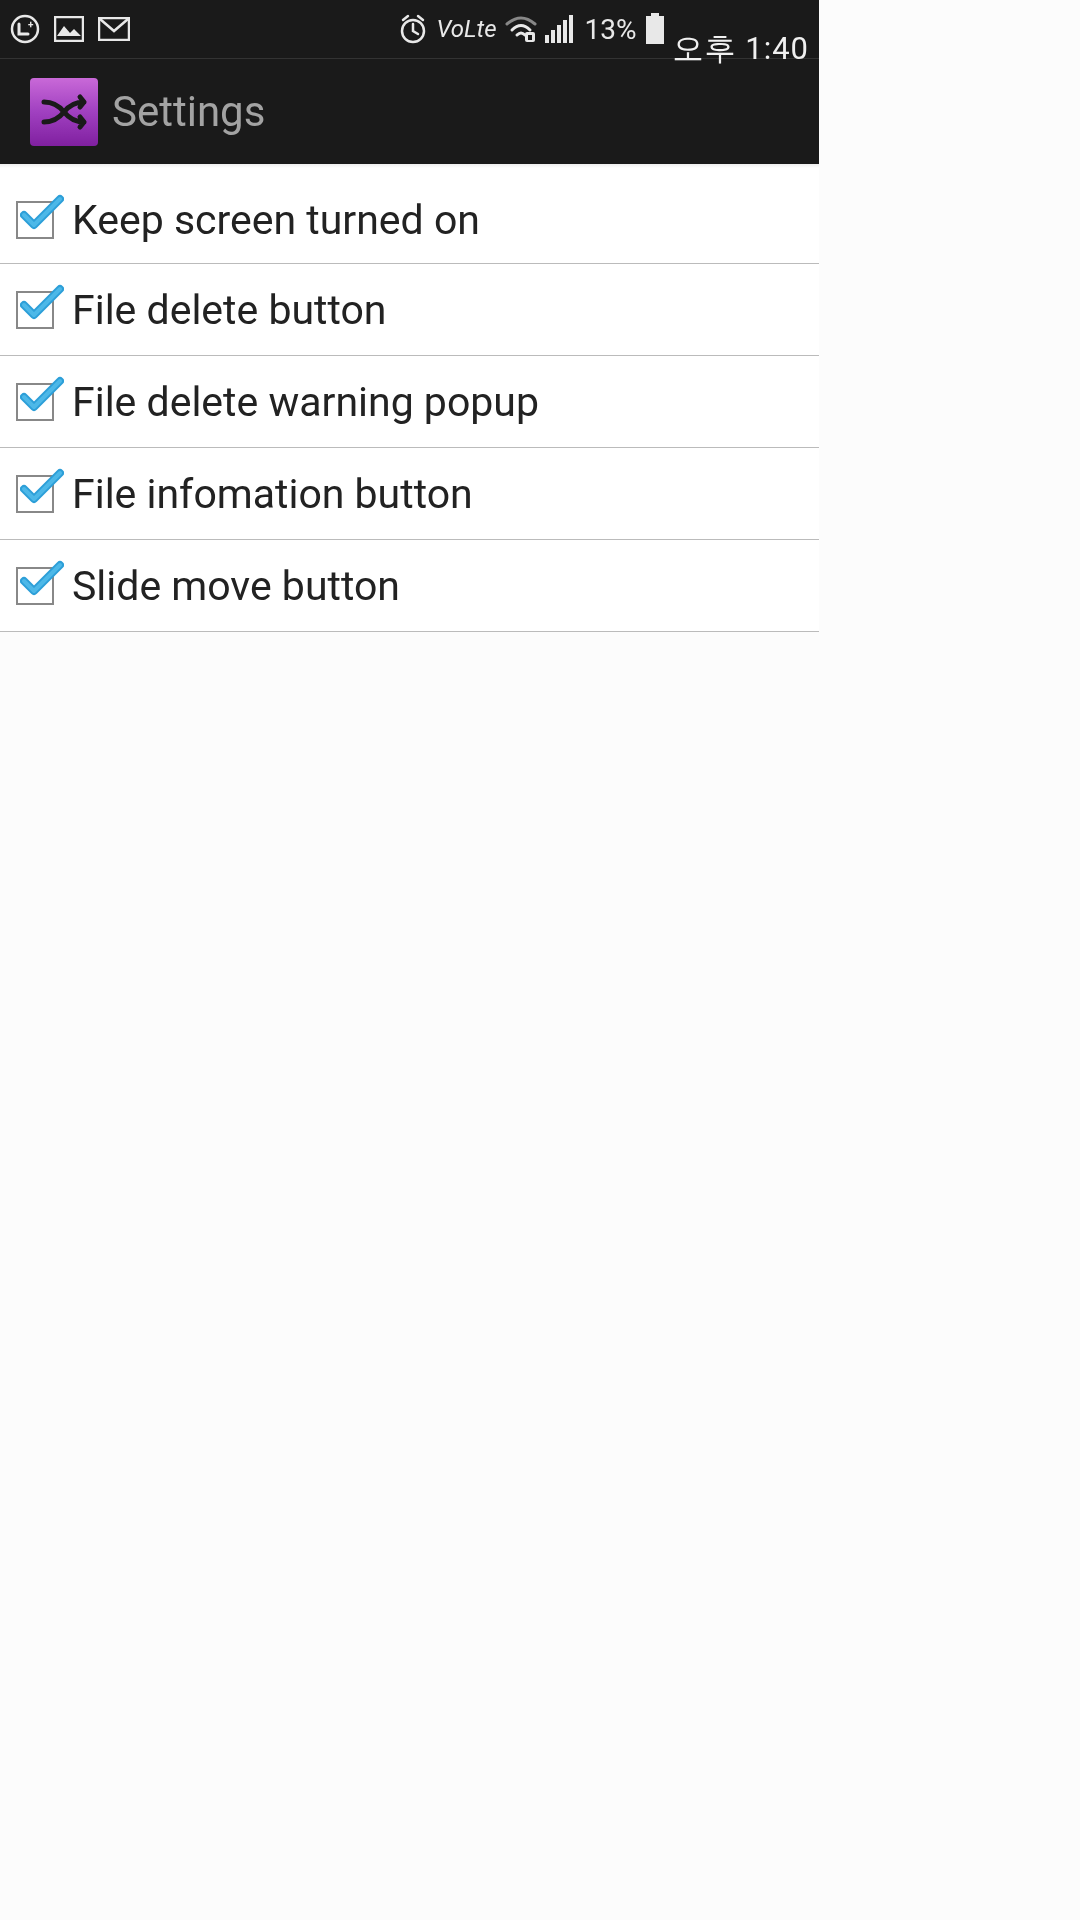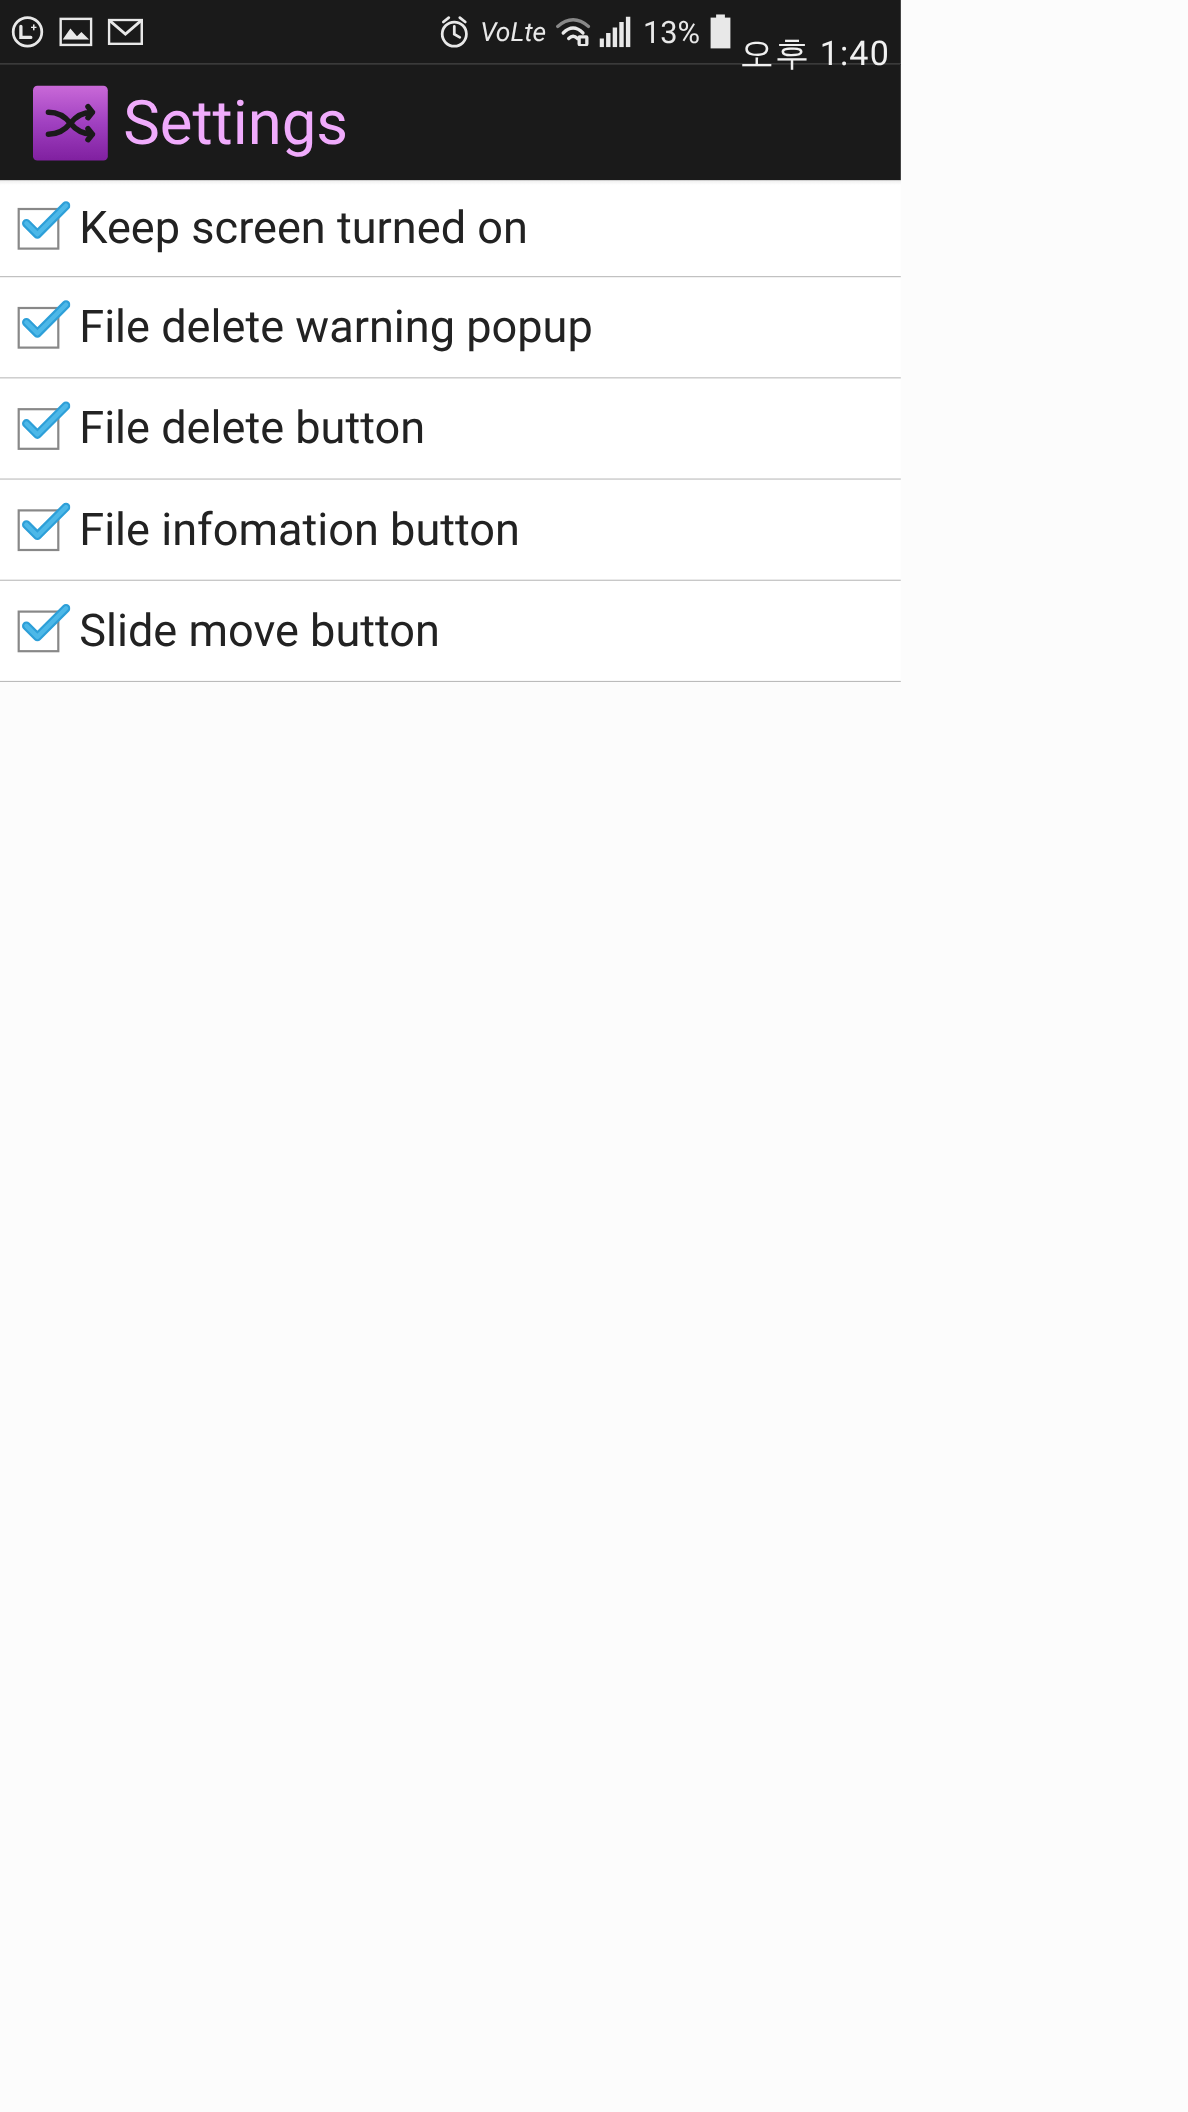--- a/index.html
+++ b/index.html
@@ -63,27 +63,27 @@
       width: 68px;
       height: 68px;
       background: linear-gradient(180deg, #c969d8 0%, #a040c0 50%, #8020a0 100%);
       border-radius: 4px;
       display: flex;
       align-items: center;
       justify-content: center;
       margin-right: 14px;
     }
     .app-title {
-      color: #f0abfc;
-      font-size: 56px;
+      color: #a3a3a3;
+      font-size: 42px;
       font-weight: 400;
     }
     .content {
       background: linear-gradient(180deg, #eeeeee 0%, #ffffff 4px, #ffffff 100%);
-      padding-top: 0;
+      padding-top: 12px;
     }
     .setting-row {
       display: flex;
       align-items: center;
       height: 92px;
       padding-left: 16px;
       border-bottom: 1px solid #bbb;
       cursor: pointer;
     }
     .setting-row:first-child {
@@ -203,38 +203,38 @@
     </div>
     <span class="setting-label">Keep screen turned on</span>
   </div>
   <div class="setting-row">
     <div class="checkbox checked">
       <svg class="checkmark-svg" viewBox="0 0 44 44">
         <path d="M 4 22 L 14 32 L 40 6" fill="none" stroke="#2d9fd8" stroke-width="8" stroke-linecap="round" stroke-linejoin="round"></path>
         <path d="M 4 22 L 14 32 L 40 6" fill="none" stroke="#4db8e8" stroke-width="4" stroke-linecap="round" stroke-linejoin="round"></path>
       </svg>
     </div>
+    <span class="setting-label">File delete button</span>
+  </div>
+  <div class="setting-row">
+    <div class="checkbox checked">
+      <svg class="checkmark-svg" viewBox="0 0 44 44">
+        <path d="M 4 22 L 14 32 L 40 6" fill="none" stroke="#2d9fd8" stroke-width="8" stroke-linecap="round" stroke-linejoin="round"></path>
+        <path d="M 4 22 L 14 32 L 40 6" fill="none" stroke="#4db8e8" stroke-width="4" stroke-linecap="round" stroke-linejoin="round"></path>
+      </svg>
+    </div>
     <span class="setting-label">File delete warning popup</span>
   </div>
   <div class="setting-row">
     <div class="checkbox checked">
       <svg class="checkmark-svg" viewBox="0 0 44 44">
         <path d="M 4 22 L 14 32 L 40 6" fill="none" stroke="#2d9fd8" stroke-width="8" stroke-linecap="round" stroke-linejoin="round"></path>
         <path d="M 4 22 L 14 32 L 40 6" fill="none" stroke="#4db8e8" stroke-width="4" stroke-linecap="round" stroke-linejoin="round"></path>
       </svg>
     </div>
-    <span class="setting-label">File delete button</span>
-  </div>
-  <div class="setting-row">
-    <div class="checkbox checked">
-      <svg class="checkmark-svg" viewBox="0 0 44 44">
-        <path d="M 4 22 L 14 32 L 40 6" fill="none" stroke="#2d9fd8" stroke-width="8" stroke-linecap="round" stroke-linejoin="round"></path>
-        <path d="M 4 22 L 14 32 L 40 6" fill="none" stroke="#4db8e8" stroke-width="4" stroke-linecap="round" stroke-linejoin="round"></path>
-      </svg>
-    </div>
     <span class="setting-label">File infomation button</span>
   </div>
   <div class="setting-row">
     <div class="checkbox checked">
       <svg class="checkmark-svg" viewBox="0 0 44 44">
         <path d="M 4 22 L 14 32 L 40 6" fill="none" stroke="#2d9fd8" stroke-width="8" stroke-linecap="round" stroke-linejoin="round"></path>
         <path d="M 4 22 L 14 32 L 40 6" fill="none" stroke="#4db8e8" stroke-width="4" stroke-linecap="round" stroke-linejoin="round"></path>
       </svg>
     </div>
     <span class="setting-label">Slide move button</span>

